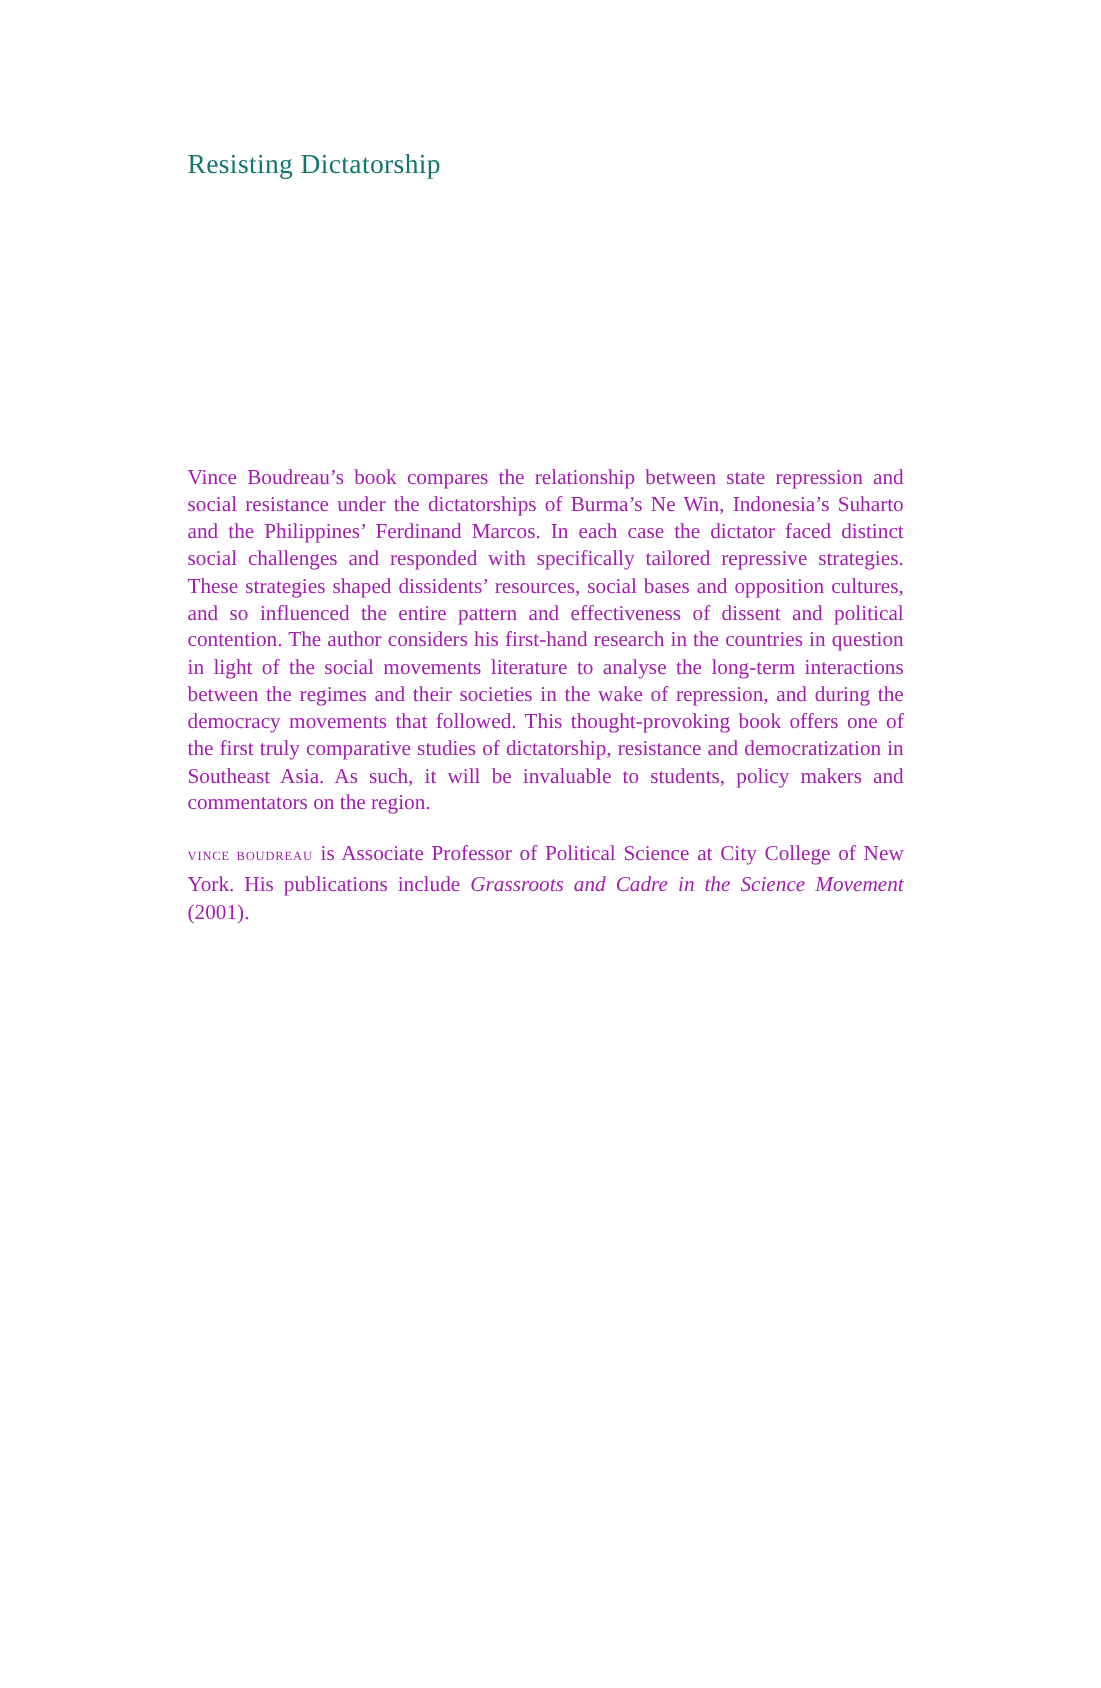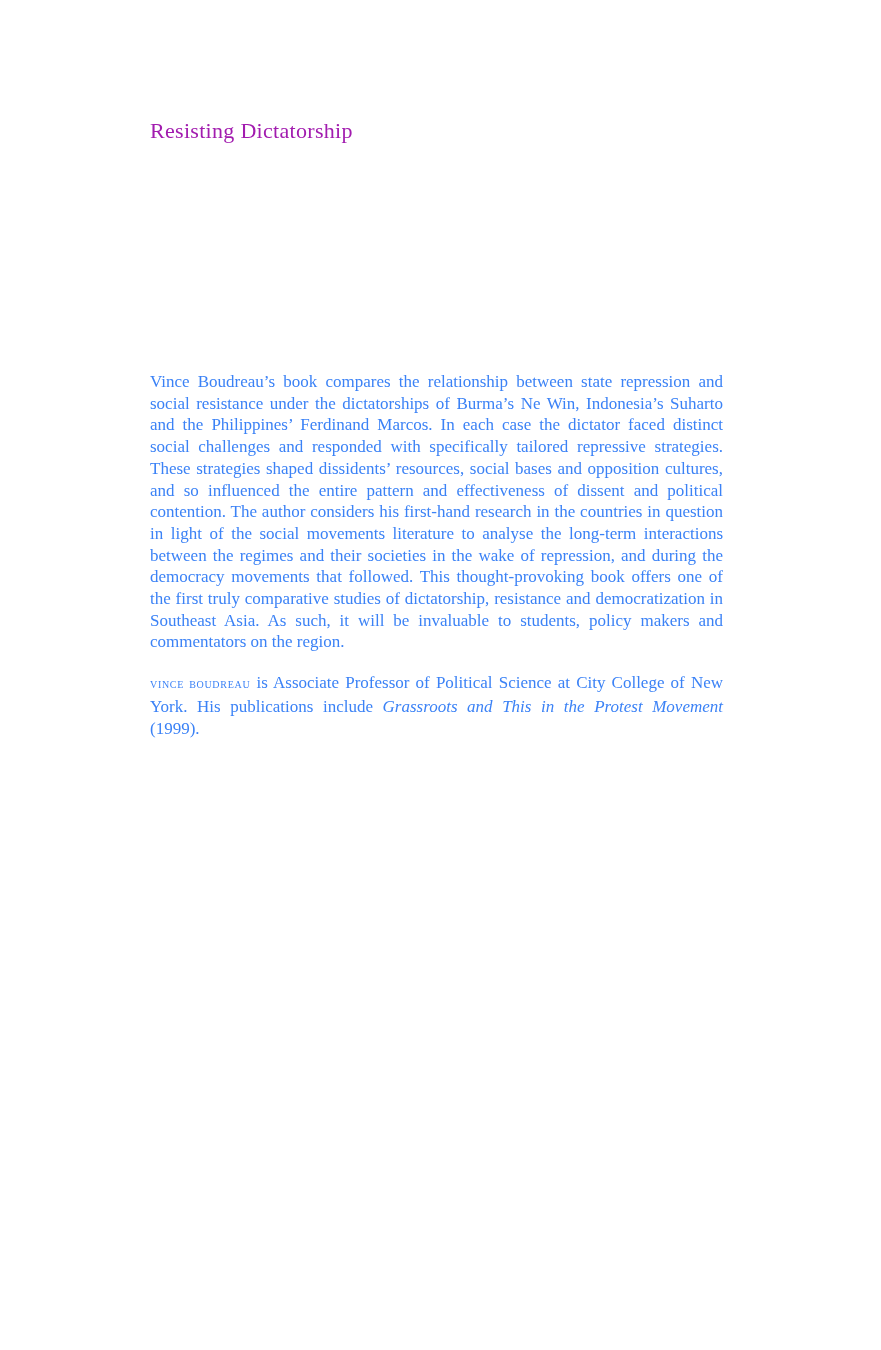--- a/index.html
+++ b/index.html
@@ -18,34 +18,34 @@
   }
   .book-title {
     position: absolute;
     left: 150px;
     top: 117px;
     margin: 0;
     font-size: 22px;
     line-height: 27px;
     font-weight: normal;
     letter-spacing: 0.3px;
-    color: #a21caf;
+    color: #0f766e;
   }
   .text-block {
     position: absolute;
     left: 150px;
     top: 371px;
     width: 573px;
   }
   .para {
     margin: 0;
     font-size: 17px;
     line-height: 21.7px;
     text-align: justify;
-    color: #3b82f6;
+    color: #a21caf;
   }
   .para + .para {
     margin-top: 19px;
   }
   .small-caps {
     font-size: 10px;
     letter-spacing: 0.7px;
   }
   .italic {
     font-style: italic;
@@ -55,17 +55,17 @@
 <body>
 
 <div class="page">
 
   <h1 class="book-title">Resisting Dictatorship</h1>
 
   <div class="text-block">
 
     <p class="para">Vince Boudreau’s book compares the relationship between state repression and social resistance under the dictatorships of Burma’s Ne Win, Indonesia’s Suharto and the Philippines’ Ferdinand Marcos. In each case the dictator faced distinct social challenges and responded with specifically tailored repressive strategies. These strategies shaped dissidents’ resources, social bases and opposition cultures, and so influenced the entire pattern and effectiveness of dissent and political contention. The author considers his first-hand research in the countries in question in light of the social movements literature to analyse the long-term interactions between the regimes and their societies in the wake of repression, and during the democracy movements that followed. This thought-provoking book offers one of the first truly comparative studies of dictatorship, resistance and democratization in Southeast Asia. As such, it will be invaluable to students, policy makers and commentators on the region.</p>
 
-    <p class="para"><span class="small-caps">VINCE BOUDREAU</span><span> is Associate Professor of Political Science at City College of New York. His publications include </span><span class="italic">Grassroots and This in the Protest Movement</span><span> (1999).</span></p>
+    <p class="para"><span class="small-caps">VINCE BOUDREAU</span><span> is Associate Professor of Political Science at City College of New York. His publications include </span><span class="italic">Grassroots and Cadre in the Science Movement</span><span> (2001).</span></p>
 
   </div>
 
 </div>
 
 </body></html>

